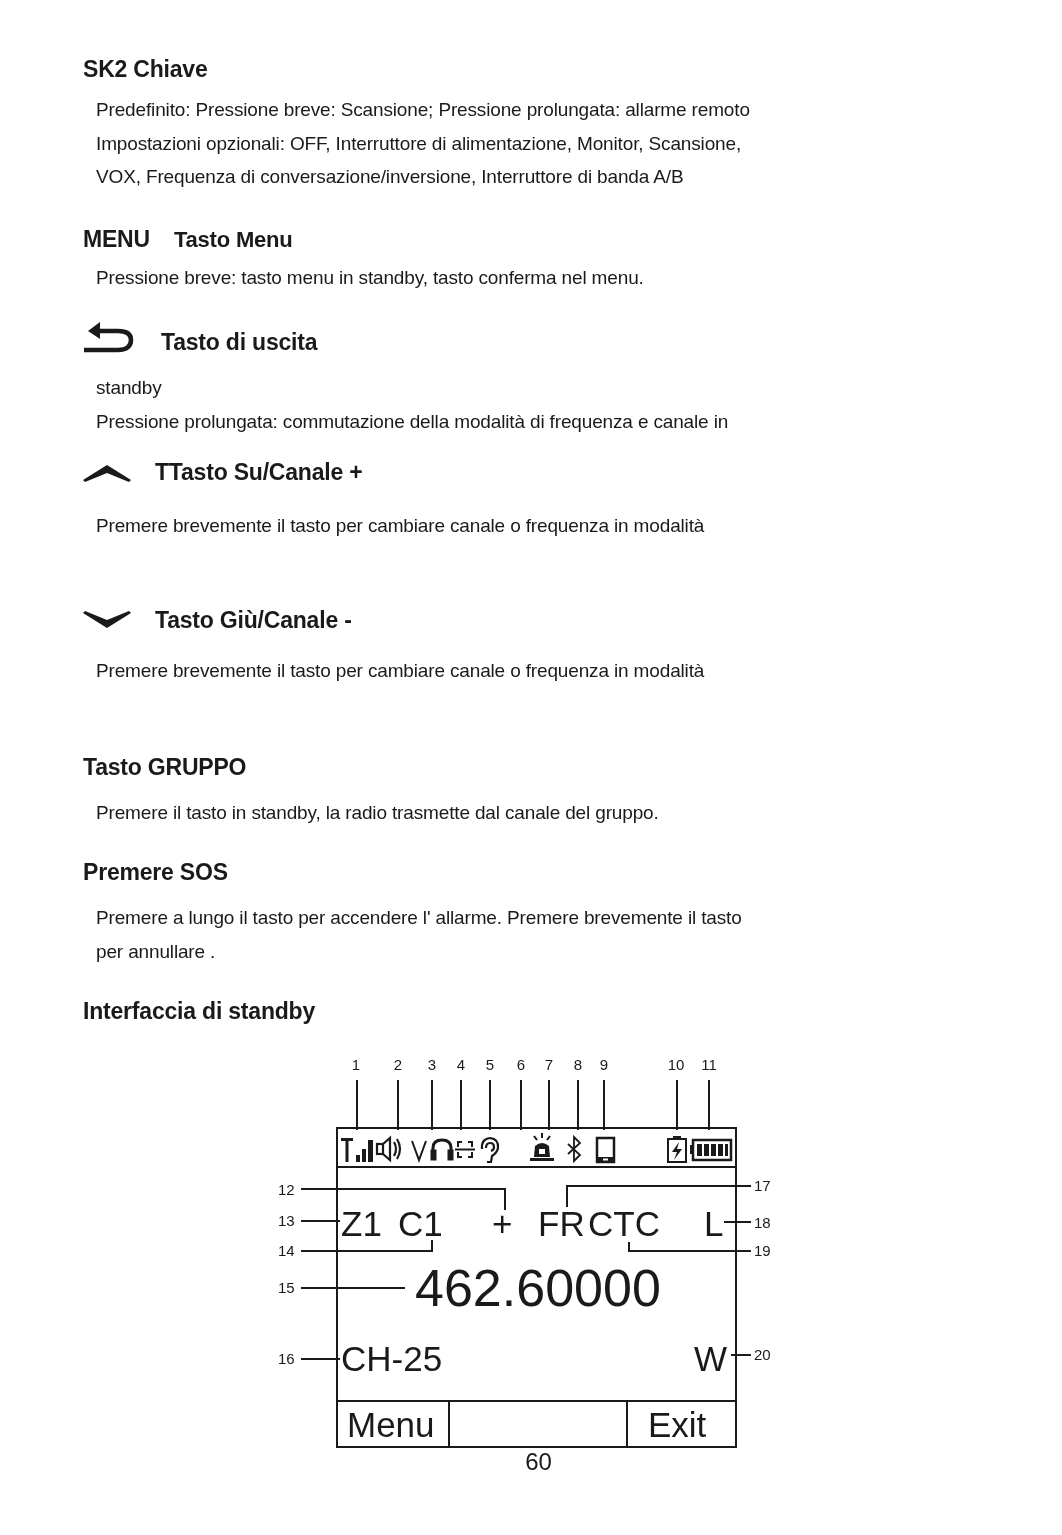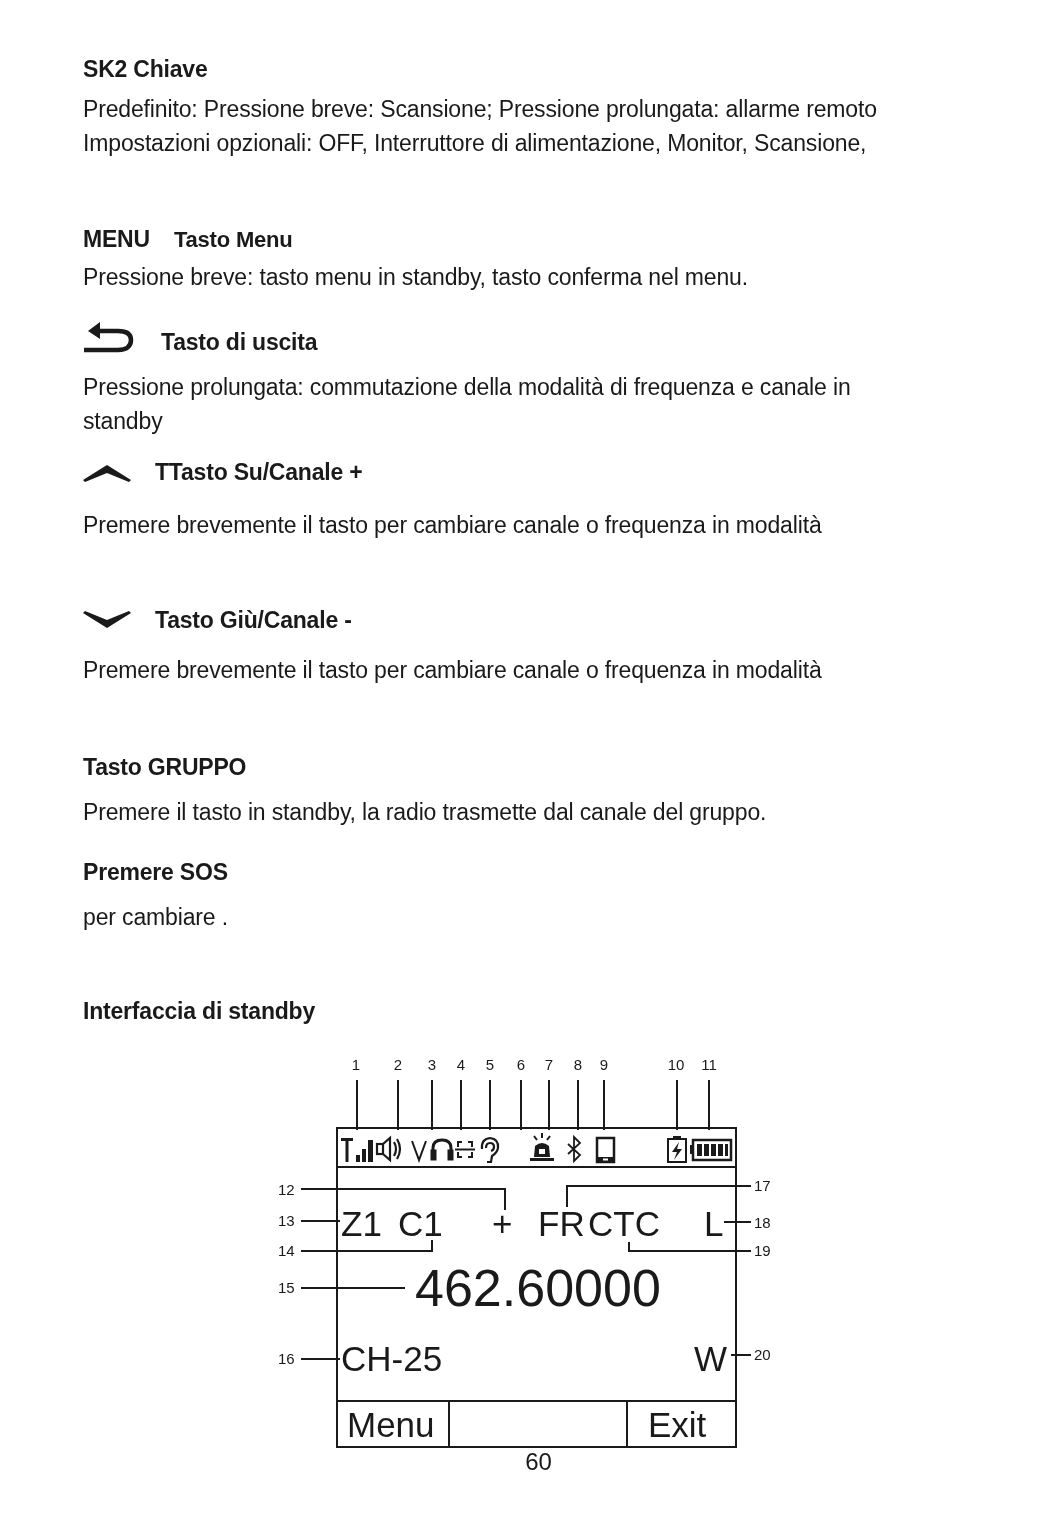--- a/index.html
+++ b/index.html
@@ -1,53 +1,54 @@
 <!DOCTYPE html>
 <html><head>
 <meta charset="utf-8">
 <style>
   html, body { margin: 0; padding: 0; background: #ffffff; }
   body {
     width: 1062px; height: 1535px; position: relative; overflow: hidden;
     font-family: "Liberation Sans", "DejaVu Sans", sans-serif; color: #1a1a1a;
   }
   .h { position: absolute; left: 83px; font-weight: bold; font-size: 23px; letter-spacing: -0.2px; }
-  .p { position: absolute; left: 83px; font-size: 23px; line-height: 33.5px; width: 900px; letter-spacing: -0.15px; }
+  .p { position: absolute; left: 96px; font-size: 19px; line-height: 33.5px; width: 900px; letter-spacing: -0.15px; }
   .ico { position: absolute; }
   .diagram { position: absolute; left: 0; top: 0; width: 1062px; height: 1535px; pointer-events: none; }
   .diagram text { font-family: "Liberation Sans", "DejaVu Sans", sans-serif; fill: #1a1a1a; }
   .num { font-size: 15px; }
   .lcd-txt { font-size: 35px; }
   .lcd-freq { font-size: 52px; }
   .pageno { position: absolute; left: 0; width: 1077px; top: 1448px; text-align: center; font-size: 24px; }
 </style>
 </head>
 <body>
 
 <div class="h" style="top:56px">SK2 Chiave</div>
 <div class="p" style="top:93px">
   <div>Predefinito: Pressione breve: Scansione; Pressione prolungata: allarme remoto</div>
   <div>Impostazioni opzionali: OFF, Interruttore di alimentazione, Monitor, Scansione,</div>
+  <div>VOX, Frequenza di conversazione/inversione, Interruttore di banda A/B</div>
 </div>
 
 <div class="h" style="top:226px">
   <span>MENU</span><span style="display:inline-block;width:24px"></span><span style="font-size:22px">Tasto Menu</span>
 </div>
 <div class="p" style="top:261px">
   <div>Pressione breve: tasto menu in standby, tasto conferma nel menu.</div>
 </div>
 
 <svg class="ico" style="left:82px;top:319px" width="52" height="36" viewBox="0 0 52 36">
   <path d="M2 31 H36 C46 31 49 26 49 21 C49 16 46 12 36 12 H14" fill="none" stroke="#1a1a1a" stroke-width="4.5"></path>
   <path d="M18 3 L6 12 L18 20 Z" fill="#1a1a1a"></path>
 </svg>
 <div class="h" style="top:329px;left:161px">Tasto di uscita</div>
 <div class="p" style="top:371px">
+  <div>standby</div>
   <div>Pressione prolungata: commutazione della modalità di frequenza e canale in</div>
-  <div>standby</div>
 </div>
 
 <svg class="ico" style="left:82px;top:461px" width="50" height="22" viewBox="0 0 50 22">
   <path d="M1 19 L25 4 L49 19 L47 21 L25 12 L3 21 Z" fill="#1a1a1a"></path>
 </svg>
 <div class="h" style="top:459px;left:155px">TTasto Su/Canale +</div>
 <div class="p" style="top:509px">
   <div>Premere brevemente il tasto per cambiare canale o frequenza in modalità</div>
 </div>
 
@@ -59,21 +60,22 @@
   <div>Premere brevemente il tasto per cambiare canale o frequenza in modalità</div>
 </div>
 
 <div class="h" style="top:754px">Tasto GRUPPO</div>
 <div class="p" style="top:796px">
   <div>Premere il tasto in standby, la radio trasmette dal canale del gruppo.</div>
 </div>
 
 <div class="h" style="top:859px">Premere SOS</div>
 <div class="p" style="top:901px">
-  <div>per cambiare .</div>
+  <div>Premere a lungo il tasto per accendere l' allarme. Premere brevemente il tasto</div>
+  <div>per annullare .</div>
 </div>
 
 <div class="h" style="top:998px">Interfaccia di standby</div>
 
 <svg class="diagram" viewBox="0 0 1062 1535">
   <g stroke="#1a1a1a" fill="none" stroke-width="2">
 
     <rect x="337" y="1128" width="399" height="319"></rect>
     <line x1="337" y1="1167" x2="736" y2="1167"></line>
     <line x1="337" y1="1401" x2="736" y2="1401"></line>

